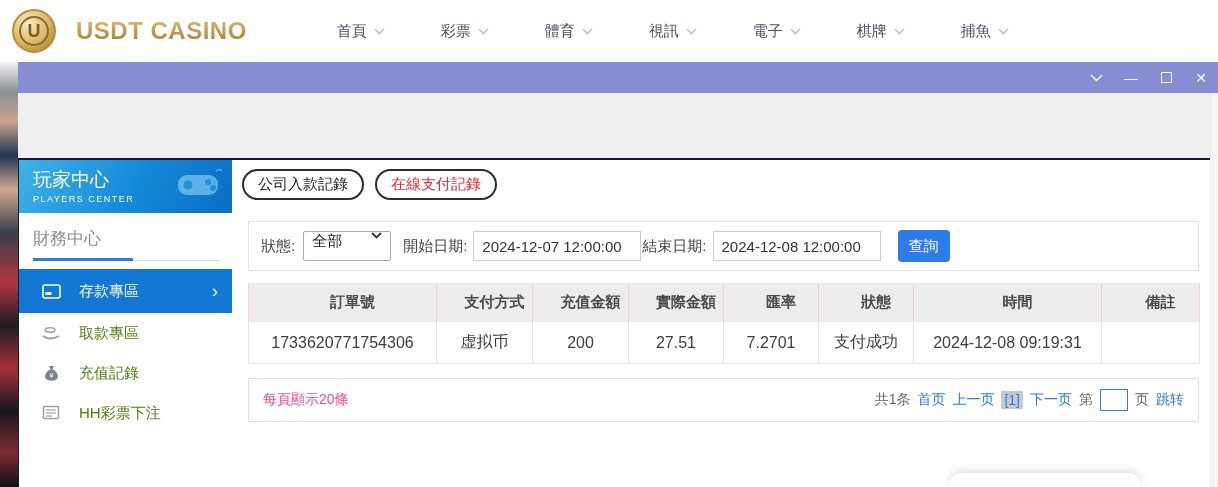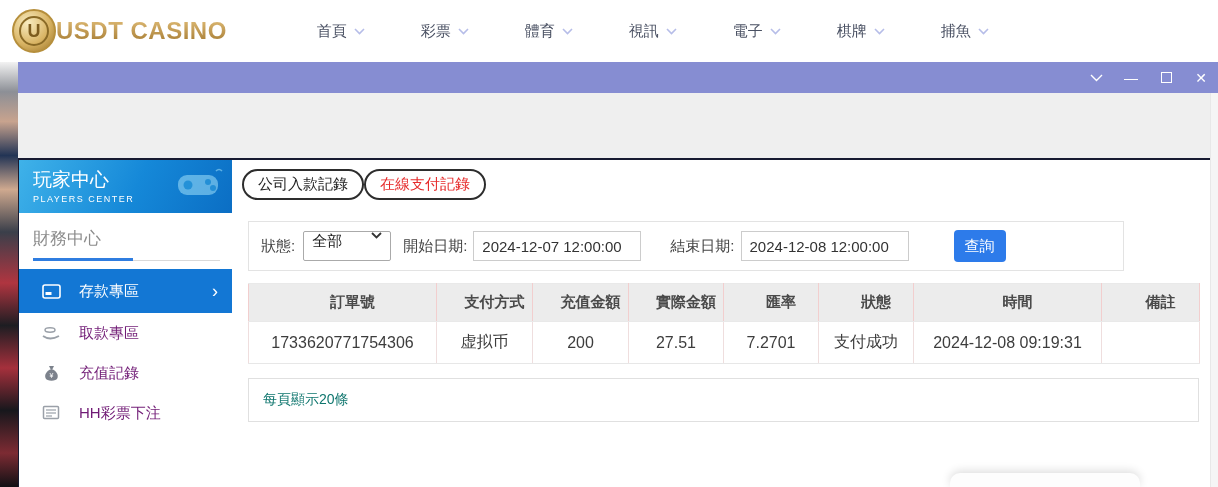--- a/index.html
+++ b/index.html
@@ -8,21 +8,21 @@
 
   
   .topnav { position:absolute; left:0; top:0; width:1218px; height:62px; background:#fff; z-index:5; display:flex; align-items:center; }
   .logo { display:flex; align-items:center; margin-left:12px; }
   .logo-coin { width:44px; height:44px; border-radius:50%;
     background:radial-gradient(circle at 35% 30%, #f8ecc0, #d9b464 55%, #9a7226 100%);
     border:2px solid #b68f3c; display:flex; align-items:center; justify-content:center; }
   .logo-coin-inner { width:30px; height:30px; border-radius:50%; border:2px solid #8a6a26;
     display:flex; align-items:center; justify-content:center;
     color:#7c5c1e; font-weight:bold; font-size:18px; }
-  .logo-text { margin-left:0; font-size:24px; font-weight:800; letter-spacing:.5px;
+  .logo-text { margin-left:20px; font-size:24px; font-weight:800; letter-spacing:.5px;
     background:linear-gradient(180deg,#dcb873 10%,#a87e35 90%);
     -webkit-background-clip:text; background-clip:text; color:transparent; }
   .nav-items { display:flex; margin-left:62px; }
   .nav-item { display:flex; align-items:center; width:104px; justify-content:center;
     font-size:15px; color:#4a5163; cursor:pointer; }
   .nav-item svg { margin-left:7px; }
 
   
   .photo-strip { position:absolute; left:0; top:62px; width:19px; height:425px;
     background:linear-gradient(180deg,#f2f2f2 0%,#8c8f96 7%,#c8a38e 14%,#223455 22%,
@@ -45,53 +45,53 @@
   .sb-header { height:53px; background:linear-gradient(115deg,#3fb2e9 0%,#1588d8 55%,#0b6ec4 100%);
     color:#fff; padding:7px 0 0 14px; position:relative; overflow:hidden; }
   .sb-title { font-size:19px; }
   .sb-sub { font-size:9px; letter-spacing:1.5px; margin-top:1px; }
   .sb-deco { position:absolute; right:8px; top:7px; opacity:.55; }
   .sb-section { color:#8b8b8b; font-size:17px; margin:14px 0 8px 14px; }
   .sb-divider { display:flex; margin:0 12px 8px 14px; }
   .sb-divider .blue { width:100px; height:3px; background:#2f7de0; }
   .sb-divider .gray { flex:1; height:1px; background:#d9d9d9; margin-top:2px; }
   .side-item { height:40px; display:flex; align-items:center; padding-left:22px;
-    font-size:15px; color:#701a75; cursor:pointer; position:relative; }
+    font-size:15px; color:#4d7c0f; cursor:pointer; position:relative; }
   .side-item .si-icon { width:20px; height:20px; margin-right:18px; display:flex; align-items:center; justify-content:center; }
   .side-item.selected { background:#1377d4; color:#fff; height:44px; }
   .side-item .si-arrow { position:absolute; right:14px; color:#fff; font-size:18px; line-height:1; }
 
   
   .main { flex:1; padding:9px 0 0 16px; background:#fff; position:relative; }
-  .tabs { display:flex; margin-left:-6px; }
+  .tabs { display:flex; gap:11px; margin-left:-6px; }
   .tab-pill { border:2px solid #2d2d2d; border-radius:16px; padding:4px 14px;
     font-size:15px; color:#222; background:#fff; cursor:pointer; }
   .tab-pill.active { color:#e62b2b; }
 
-  .filterbox { width:876px; margin-top:21px; border:1px solid #e3e3e3; height:50px;
+  .filterbox { width:951px; margin-top:21px; border:1px solid #e3e3e3; height:50px;
     display:flex; align-items:center; padding:4px 12px; }
   .f-label { font-size:15px; color:#444; }
   .f-select { width:88px; height:30px; border:1px solid #aaa; border-radius:2px; margin-left:8px;
     display:flex; align-items:flex-start; justify-content:space-between; padding:0 8px;
     font-size:15px; color:#222; background:#fff; cursor:pointer; }
-  .f-input { width:168px; height:30px; border:1px solid #ccc; margin-left:6px; margin-right:29px;
+  .f-input { width:168px; height:30px; border:1px solid #ccc; margin-left:6px; margin-right:1px;
     font-size:15px; color:#333; padding:0 8px; font-family:inherit; }
   .f-btn { width:52px; height:32px; background:#2d7bea; color:#fff; border:none; border-radius:4px;
     font-size:15px; margin-left:16px; cursor:pointer; font-family:inherit; }
 
   table.records { width:951px; margin-top:12px; border-collapse:collapse; table-layout:fixed; }
   table.records th { background:#ececec; height:38px; font-size:15px; color:#4a4a4a; font-weight:bold;
     border:1px solid #e9e9e9; border-left:1px solid #f2cece; border-right:1px solid #f2cece;padding-left:20px; }
   table.records td { height:42px; font-size:16px; color:#3d3d3d; text-align:center;
     border:1px solid #efdede; border-bottom:1px solid #e7e7e7; background:#fff; }
   table.records thead tr { border-top:1px solid #e9e9e9; }
 
   .pagebox { width:951px; margin-top:14px; border:1px solid #e0e0e0; height:44px;
     display:flex; align-items:center; justify-content:space-between; padding:0 14px; }
-  .pg-left { font-size:14px; color:#0f766e; }
+  .pg-left { font-size:14px; color:#ec4899; }
   .pg-right { display:flex; align-items:center; gap:7px; font-size:14px; }
   .pg-muted { color:#666; }
   .pg-link { color:#2e7bdc; cursor:pointer; }
   .pg-current { color:#2e7bdc; background:#c6c8ce; padding:1px 3px; cursor:default; }
   .pg-input { width:28px; height:22px; border:1px solid #2e7bdc; font-size:13px; text-align:center; font-family:inherit; }
 
   
   .scrollstrip { position:absolute; right:0; top:31px; width:8px; height:394px;
     background:#f5f5f5; border-left:1px solid #e8e8e8; }
 
@@ -295,20 +295,31 @@
             <td>7.2701</td>
             <td>支付成功</td>
             <td>2024-12-08 09:19:31</td>
             <td></td>
           </tr>
         </tbody>
       </table>
 
       <div class="pagebox">
         <span class="pg-left">每頁顯示20條</span>
+        <div class="pg-right">
+          <span class="pg-muted">共1条</span>
+          <span class="pg-link">首页</span>
+          <span class="pg-link">上一页</span>
+          <span class="pg-current">[1]</span>
+          <span class="pg-link">下一页</span>
+          <span class="pg-muted">第</span>
+          <input class="pg-input" value="" style="">
+          <span class="pg-muted">页</span>
+          <span class="pg-link">跳转</span>
+        </div>
       </div>
     </div>
   </div>
 
   <div class="scrollstrip"></div>
 </div>
 
 <div class="floatcard"></div>
 
 </body></html>

